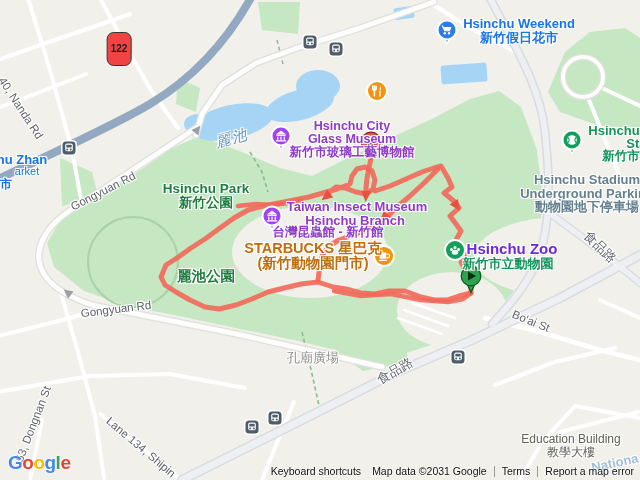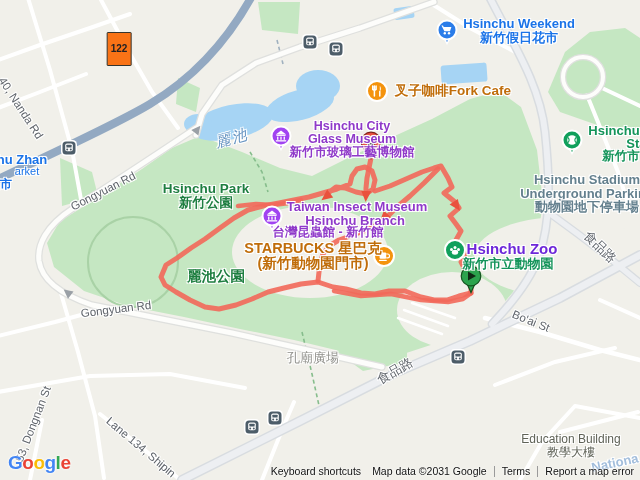--- a/index.html
+++ b/index.html
@@ -3,21 +3,21 @@
 <meta charset="utf-8">
 <style>
   html,body{margin:0;padding:0;background:#ddd;}
   #app{position:relative;width:640px;height:480px;overflow:hidden;background:#F1F0EA;
        font-family:"Liberation Sans","DejaVu Sans",sans-serif;}
   #map-svg{position:absolute;left:0;top:0;}
   #labels{position:absolute;left:0;top:0;width:640px;height:480px;}
   .lbl{position:absolute;text-align:center;white-space:nowrap;line-height:1.05;
        text-shadow:-1px -1px 0 #fff,1px -1px 0 #fff,-1px 1px 0 #fff,1px 1px 0 #fff,0 0 2px #fff;}
   .lbl.water{font-family:"Liberation Serif","DejaVu Serif",serif;font-style:italic;letter-spacing:2px;}
-  .lbl.shield{background:#f97316;border:1.5px solid #35352f;border-radius:1px;padding:10px 3px;
+  .lbl.shield{background:#ef4444;border:1.5px solid #35352f;border-radius:7px;padding:10px 3px;
        font-weight:bold;color:#202124;text-shadow:none;line-height:12px;}
   #logo{position:absolute;left:8px;top:452px;font-weight:bold;font-size:19px;letter-spacing:-.5px;
        text-shadow:0 0 2px #fff,0 0 3px #fff;}
   #attr{position:absolute;right:6px;bottom:3px;font-size:10.5px;color:#111;display:flex;
        align-items:center;text-shadow:0 0 2px #fff,0 0 3px #fff;padding-left:48px;}
   #attr span{cursor:pointer;}
   #attr .gap{margin-right:11px;}
   #attr .sep{width:1px;height:11px;background:#9a9a9a;margin:0 7px;cursor:default;}
 </style>
 </head>
@@ -204,23 +204,20 @@
           <path d="M-3,-4.6 L-3,4.6 L5,0 Z" fill="#102A14"></path>
         </g>
       </g>
   </svg>
 
   <div id="labels">
       <div class="lbl" style="left: 519px; top: 31px; color: rgb(26, 115, 232); font-size: 13px; font-weight: bold; transform: translate(-50%, -50%) rotate(0deg);">
         <div>Hsinchu Weekend</div>
         <div>新竹假日花市</div>
       </div>
-      <div class="lbl" style="left: 453px; top: 91px; color: rgb(192, 109, 10); font-size: 13.5px; font-weight: bold; transform: translate(-50%, -50%) rotate(0deg);">
-        <div>叉子咖啡Fork Cafe</div>
-      </div>
       <div class="lbl" style="left: 352px; top: 140px; color: rgb(143, 57, 201); font-size: 12.5px; font-weight: bold; transform: translate(-50%, -50%) rotate(0deg);">
         <div>Hsinchu City</div>
         <div>Glass Museum</div>
         <div>新竹市玻璃工藝博物館</div>
       </div>
       <div class="lbl" style="left: 357px; top: 207px; color: rgb(143, 57, 201); font-size: 13px; font-weight: bold; transform: translate(-50%, -50%) rotate(0deg);">
         <div>Taiwan Insect Museum</div>
       </div>
       <div class="lbl" style="left: 355px; top: 221px; color: rgb(143, 57, 201); font-size: 13px; font-weight: bold; transform: translate(-50%, -50%) rotate(0deg);">
         <div>Hsinchu Branch</div>
@@ -249,21 +246,21 @@
       </div>
       <div class="lbl" style="left: 587px; top: 193px; color: rgb(100, 128, 142); font-size: 13px; font-weight: bold; transform: translate(-50%, -50%) rotate(0deg);">
         <div>Hsinchu Stadium</div>
         <div>Underground Parking</div>
         <div>動物園地下停車場</div>
       </div>
       <div class="lbl" style="left: 206px; top: 196px; color: rgb(30, 126, 64); font-size: 13.5px; font-weight: bold; transform: translate(-50%, -50%) rotate(0deg);">
         <div>Hsinchu Park</div>
         <div>新竹公園</div>
       </div>
-      <div class="lbl" style="left: 216px; top: 277px; color: rgb(30, 126, 64); font-size: 14.5px; font-weight: bold; transform: translate(-50%, -50%) rotate(0deg);">
+      <div class="lbl" style="left: 206px; top: 277px; color: rgb(30, 126, 64); font-size: 14.5px; font-weight: bold; transform: translate(-50%, -50%) rotate(0deg);">
         <div>麗池公園</div>
       </div>
       <div class="lbl water" style="left: 232px; top: 139px; color: rgb(101, 147, 193); font-size: 15px; transform: translate(-50%, -50%) rotate(-15deg);">
         <div>麗池</div>
       </div>
       <div class="lbl" style="left: 22px; top: 160px; color: rgb(26, 115, 232); font-size: 13px; font-weight: bold; transform: translate(-50%, -50%) rotate(0deg);">
         <div>hu Zhan</div>
       </div>
       <div class="lbl" style="left: 15px; top: 172px; color: rgb(26, 115, 232); font-size: 11px; font-weight: normal; transform: translate(-50%, -50%) rotate(0deg); padding-left: 24px;">
         <div>arket</div>

